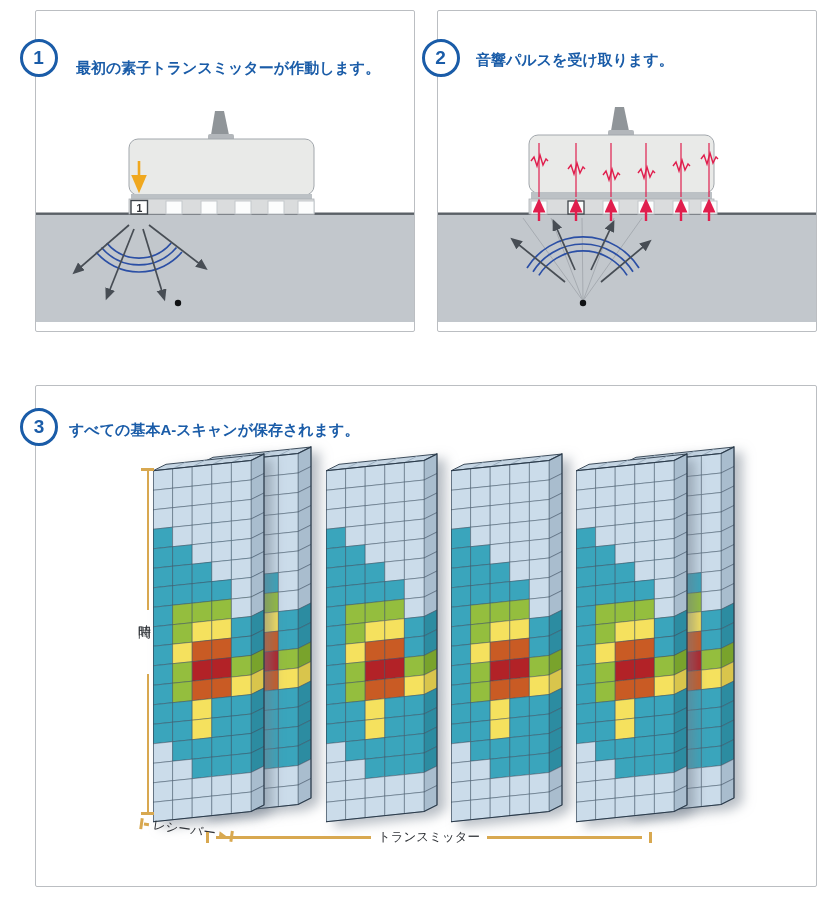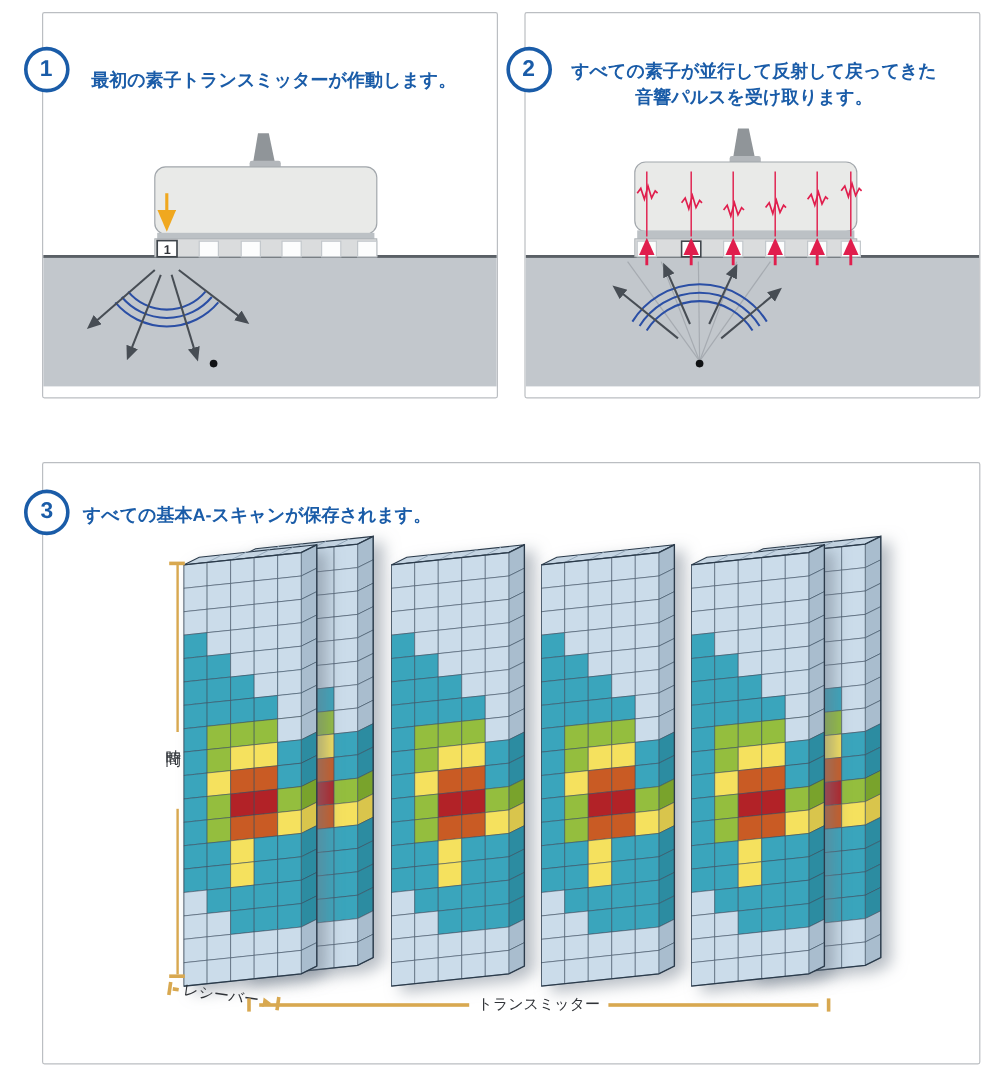--- a/index.html
+++ b/index.html
@@ -22,21 +22,21 @@
   #slab-area{position:absolute;left:0;top:0;width:780px;height:500px;}
   .slab-svg{position:absolute;filter:drop-shadow(8px 5px 6px rgba(112,124,138,.5));}
   
   .axis-piece{position:absolute;background:var(--tan);z-index:5;}
   #time-label{
     position:absolute;left:99px;top:228px;z-index:5;color:#33373c;font-size:13px;letter-spacing:2px;
     writing-mode:vertical-rl;text-orientation:upright;
   }
   .dim{position:absolute;display:flex;align-items:center;gap:4px;z-index:5;}
   #receiver-dim{left:104px;top:429px;transform:rotate(8deg);transform-origin:left center;}
-  #transmitter-dim{left:170px;top:443px;width:486px;gap:7px;}
+  #transmitter-dim{left:170px;top:443px;width:446px;gap:7px;}
   .dim-bar{display:inline-block;width:3px;height:11px;background:var(--tan);flex:0 0 auto;}
   .dim-stub{display:inline-block;width:5px;height:2.5px;background:var(--tan);margin-left:-3px;flex:0 0 auto;}
   .dim-line{height:2.5px;background:var(--tan);flex:1 1 auto;}
   .dim-label{font-size:12.5px;color:var(--label);white-space:nowrap;}
   .dim-arrow{width:0;height:0;border-left:7px solid var(--tan);border-top:4px solid transparent;border-bottom:4px solid transparent;flex:0 0 auto;}
 </style>
 </head>
 <body style="--accent: #1A5CA8; --tan: #D8A850; --label: #2F3237;">
 
 <div id="panel1" class="panel">
@@ -157,21 +157,20 @@
           <line x1="271" y1="132" x2="271" y2="186" stroke="#E01E4D" stroke-width="1.2"></line>
           <polyline points="263,148 266,144 269,153 272,142 275,152 278,146 280,148" fill="none" stroke="#E01E4D" stroke-width="1.4"></polyline>
           <line x1="271" y1="210" x2="271" y2="192" stroke="#E01E4D" stroke-width="2.4" marker-end="url(#ah-crimson)"></line>
         </g>
     </g>
   </svg>
   <div class="num-circle" style="left:-16.5px;top:28px">
     <span>2</span>
   </div>
   <div class="panel-title" style="left:38px;top:38px">
-    <div>すべての素子が並行して反射して戻ってきた</div>
     <div>音響パルスを受け取ります。</div>
   </div>
 </div>
 
 <div id="panel3" class="panel">
   <div id="slab-area">
       <svg width="114" height="378" viewBox="0 0 114 378" class="slab-svg" style="left: 164px; top: 59.1998px;">
         <polygon points="0,18.8 98,8.5 111,2.0 13,12.3" fill="#C5D5E3" stroke="#2B3B4B" stroke-width="0.9"></polygon>
         <line x1="19.6" y1="16.7" x2="32.6" y2="10.2" stroke="#93A7B9" stroke-width="0.8"></line>
         <line x1="39.2" y1="14.7" x2="52.2" y2="8.2" stroke="#93A7B9" stroke-width="0.8"></line>

